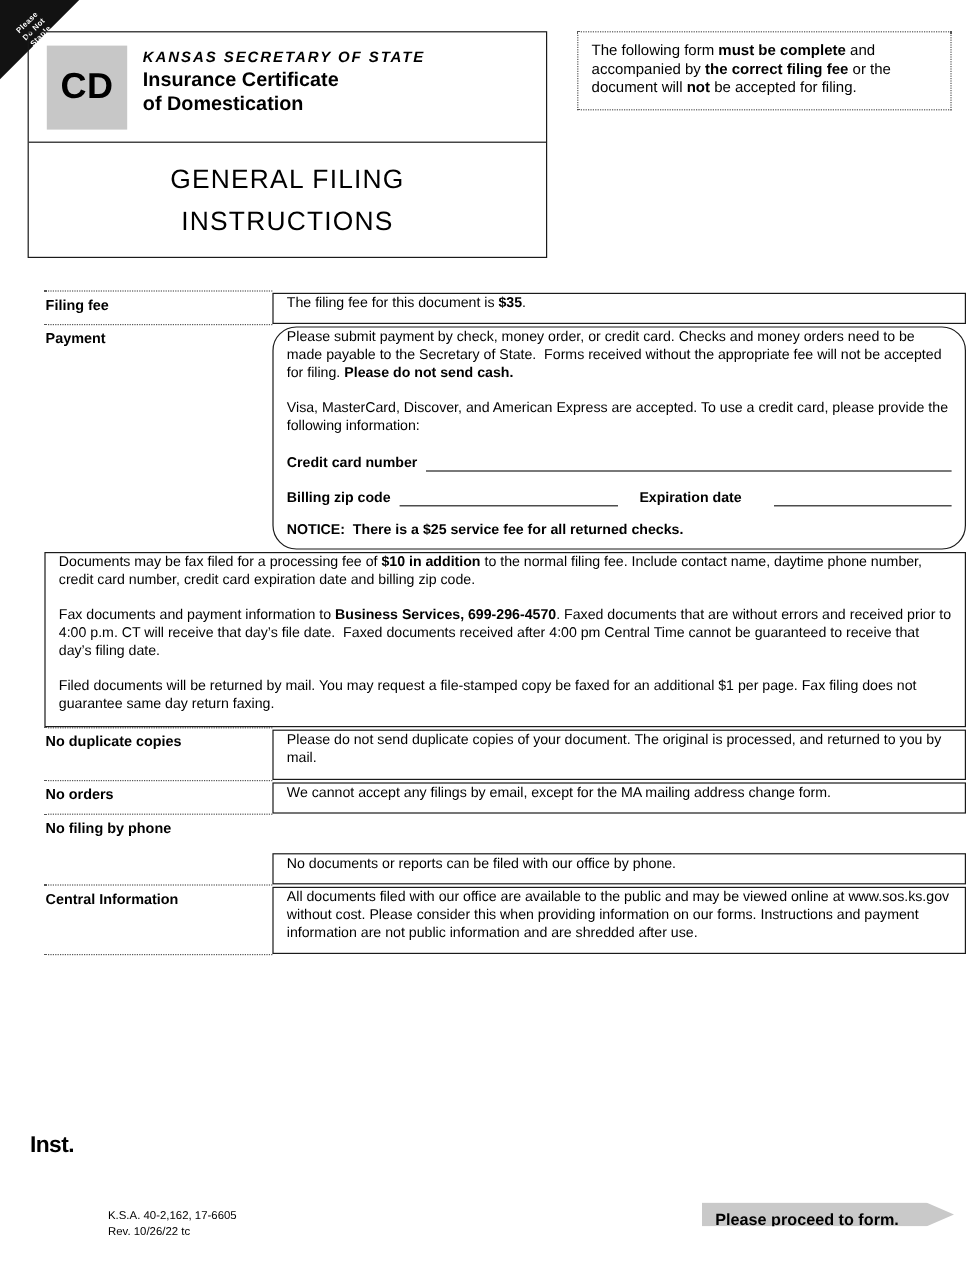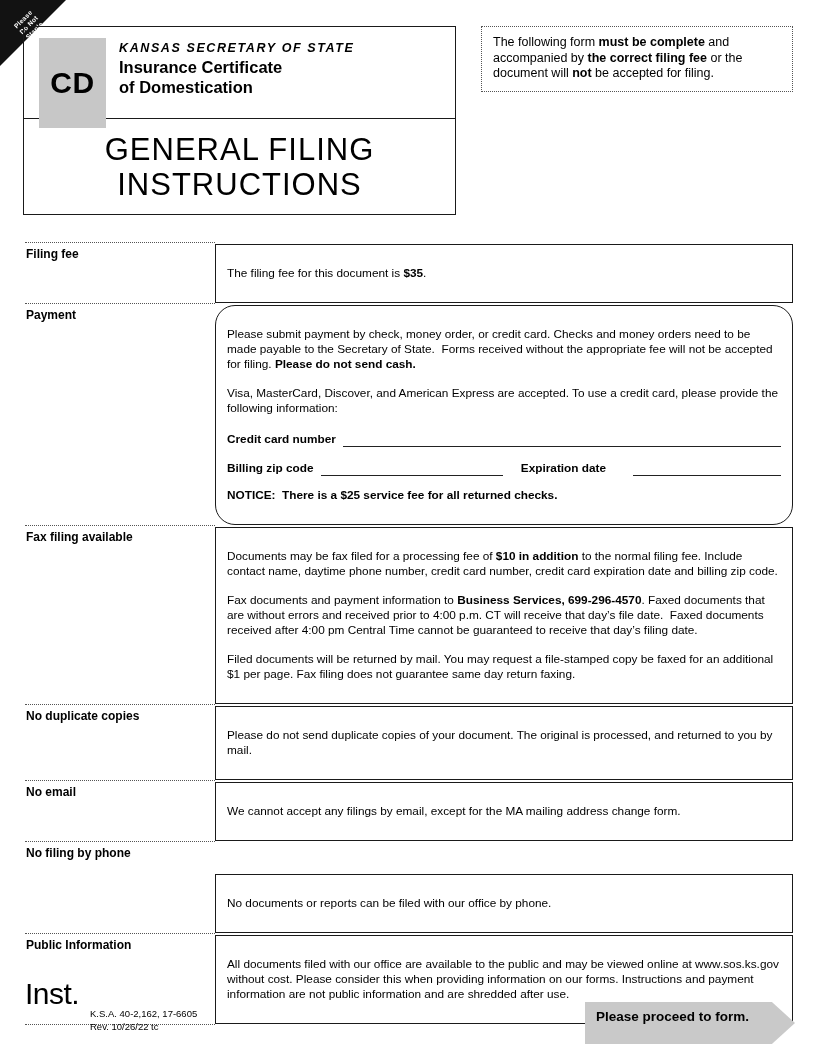--- a/index.html
+++ b/index.html
@@ -16,56 +16,56 @@
     font-family:"Liberation Sans","DejaVu Sans",sans-serif;color:#000;overflow:hidden;
   }
   
   .corner{position:absolute;left:0;top:0;width:0;height:0;
     border-top:66px solid var(--corner-bg);border-right:66px solid transparent;}
   .corner-text{position:absolute;left:-6px;top:13px;width:70px;transform:rotate(-45deg);
     color:#fff;font-size:6.5px;line-height:8px;font-weight:bold;text-align:center;letter-spacing:.3px;}
   
   .header-box{position:absolute;left:23px;top:26px;width:433px;height:189px;border:1px solid var(--border-dark);}
   .header-top{position:relative;height:92px;border-bottom:1px solid var(--border-dark);}
-  .code-badge{position:absolute;left:15px;top:11px;width:67px;height:90px;background:var(--badge-bg);
+  .code-badge{position:absolute;left:15px;top:11px;width:67px;height:70px;background:var(--badge-bg);
     display:flex;align-items:center;justify-content:center;font-weight:bold;font-size:30px;letter-spacing:.5px;}
   .agency{position:absolute;left:95px;top:14px;font-weight:bold;font-size:12.5px;letter-spacing:1.6px;font-style:italic;}
   .form-title{position:absolute;left:95px;top:30px;font-weight:bold;font-size:16.5px;line-height:20px;}
   .page-title{height:96px;display:flex;flex-direction:column;align-items:center;justify-content:center;
-    font-size:31px;line-height:35px;letter-spacing:1px;text-align:center;}
+    font-size:22px;line-height:35px;letter-spacing:1px;text-align:center;}
   
   .notice{position:absolute;left:481px;top:26px;width:312px;height:66px;border:1px dotted var(--dot);
     padding:8px 11px;font-size:12.5px;line-height:15.5px;}
   
-  .itable{position:absolute;left:25px;top:242px;width:768px;}
+  .itable{position:absolute;left:37px;top:242px;width:768px;}
   .trow{display:flex;align-items:stretch;}
   .tlabel{width:190px;flex:0 0 190px;border-top:1px dotted var(--dot);
     padding:4px 14px 0 1px;font-weight:bold;font-size:12px;line-height:15px;}
   .tbox{flex:1;border:1px solid var(--border-dark);margin-top:2px;
-    padding:21px 11px;font-size:11.8px;line-height:15px;}
+    padding:0 11px;font-size:11.8px;line-height:15px;}
   .tbox p{margin:0 0 14px 0;}
   .tbox p:last-child{margin-bottom:0;}
   .tcap{width:190px;border-top:1px dotted var(--dot);}
   .row-filing-fee .tbox{min-height:26px;}
   .row-payment .tbox{min-height:186px;border-radius:20px;}
   .row-daytime-phone .tbox{min-height:43px;display:flex;flex-direction:column;justify-content:flex-end;padding-bottom:7px;}
   .row-fax-filing .tbox{min-height:146px;}
   .row-no-duplicate-copies .tbox{min-height:42px;}
   .row-no-email .tbox{min-height:26px;}
   .row-no-filing-by-phone .tbox{min-height:26px;margin-top:33px;}
   .row-public-information .tbox{min-height:56px;}
   .fieldline{display:flex;margin:0 0 12px 0;height:17px;align-items:flex-end;gap:18px;}
   .field{display:flex;align-items:flex-end;}
   .field b{white-space:nowrap;font-size:11.8px;}
   .wline{flex:1;border-bottom:1px solid #222;margin-left:7px;height:13px;}
   .wline-full{border-bottom:1px solid #333;height:1px;width:100%;}
   
-  .footer-code{position:absolute;left:25px;top:977px;font-weight:normal;font-size:30px;letter-spacing:-.5px;}
+  .footer-code{position:absolute;left:25px;top:944px;font-weight:bold;font-size:19px;letter-spacing:-.5px;}
   .footer-meta{position:absolute;left:90px;top:1008px;font-size:9.5px;line-height:12.5px;}
-  .proceed-arrow{position:absolute;left:585px;top:1002px;width:210px;height:42px;background:var(--arrow-bg);
+  .proceed-arrow{position:absolute;left:585px;top:1002px;width:210px;height:20px;background:var(--arrow-bg);
     clip-path:polygon(0 0,89% 0,100% 50%,89% 100%,0 100%);
     font-weight:bold;font-size:13.5px;line-height:29px;padding-left:11px;}
 </style>
 </head>
 <body>
 
 <div class="page">
 
   <div class="corner"></div>
   <div class="corner-text">
@@ -116,47 +116,46 @@
             </div>
             <div class="field" style="flex: 1 1 0%; gap: 20px;">
               <b>Expiration date</b>
               <span class="wline"></span>
             </div>
           </div>
           <p><b>NOTICE:&nbsp; There is a $25 service fee for all returned checks.</b></p>
         </div>
       </div>
       <div class="trow row-fax-filing">
-        <div class="tlabel">Fax filing available</div>
         <div class="tbox">
           <p><span>Documents may be fax filed for a processing fee of </span><b>$10 in addition</b><span> to the normal filing fee. Include contact name, daytime phone number, credit card number, credit card expiration date and billing zip code.</span></p>
           <p><span>Fax documents and payment information to </span><b>Business Services, 699-296-4570</b><span>. Faxed documents that are without errors and received prior to 4:00 p.m. CT will receive that day’s file date.&nbsp; Faxed documents received after 4:00 pm Central Time cannot be guaranteed to receive that day’s filing date.</span></p>
           <p><span>Filed documents will be returned by mail. You may request a file-stamped copy be faxed for an additional $1 per page. Fax filing does not guarantee same day return faxing.</span></p>
         </div>
       </div>
       <div class="trow row-no-duplicate-copies">
         <div class="tlabel">No duplicate copies</div>
         <div class="tbox">
           <p><span>Please do not send duplicate copies of your document. The original is processed, and returned to you by mail.</span></p>
         </div>
       </div>
       <div class="trow row-no-email">
-        <div class="tlabel">No email</div>
+        <div class="tlabel">No orders</div>
         <div class="tbox">
           <p><span>We cannot accept any filings by email, except for the MA mailing address change form.</span></p>
         </div>
       </div>
       <div class="trow row-no-filing-by-phone">
         <div class="tlabel">No filing by phone</div>
         <div class="tbox">
           <p><span>No documents or reports can be filed with our office by phone.</span></p>
         </div>
       </div>
       <div class="trow row-public-information">
-        <div class="tlabel">Public Information</div>
+        <div class="tlabel">Central Information</div>
         <div class="tbox">
           <p><span>All documents filed with our office are available to the public and may be viewed online at www.sos.ks.gov without cost. Please consider this when providing information on our forms. Instructions and payment information are not public information and are shredded after use.</span></p>
         </div>
       </div>
       <div class="tcap"></div>
     </div>
 
   <div class="footer-code">Inst.</div>
   <div class="footer-meta">
     <div>K.S.A. 40-2,162, 17-6605</div>

